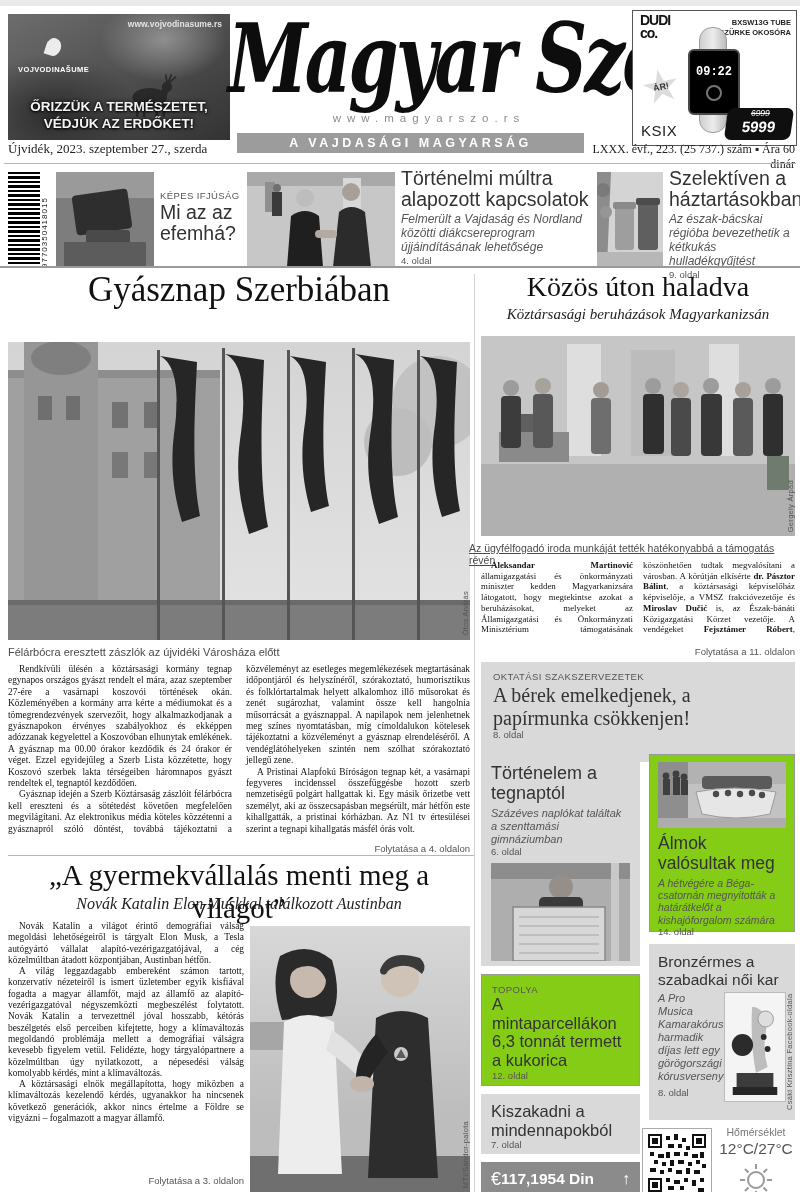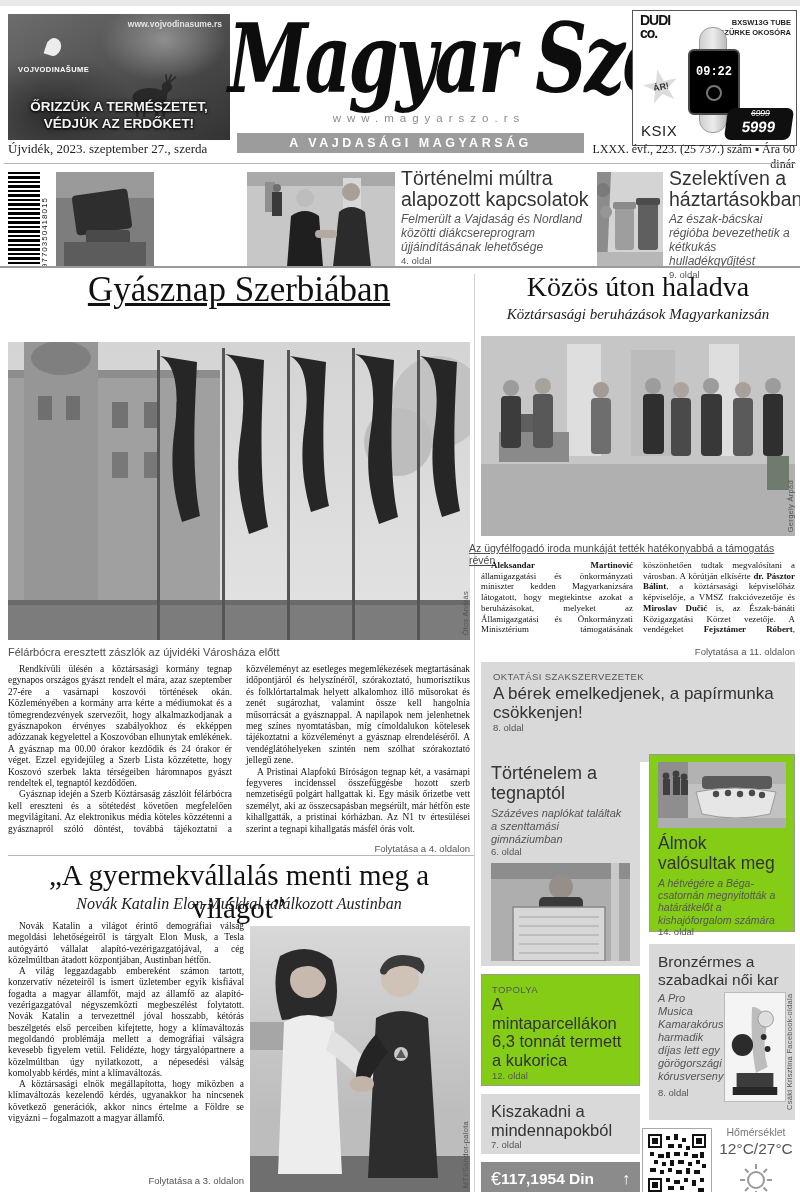--- a/index.html
+++ b/index.html
@@ -105,21 +105,21 @@
   #sec-photo{left:481px;top:330px;width:314px;height:200px;}
   #sec-caption{left:469px;top:536px;width:314px;font-size:10.5px;text-decoration:underline;}
   #sec-body{left:481px;top:554px;width:314px;height:84px;overflow:hidden;column-count:2;column-gap:10px;
     font-size:8.9px;line-height:10.7px;text-align:justify;color:#141414;}
   #sec-body p{margin:0;text-indent:10px;}
   #sec-cont{left:481px;top:640px;width:314px;}
   
   .graybox{background:#d9d9d9;}
   .whitebox{background:#84cc16;border:1px solid #999;}
   #edu-box{left:481px;top:656px;width:314px;height:100px;padding:9px 12px;box-sizing:border-box;}
-  #edu-box .boxtitle{font-size:17px;margin-top:2px;}
+  #edu-box .boxtitle{font-size:20px;margin-top:2px;font-family:Liberation Serif, serif;}
   #hist-box{left:481px;top:748px;width:159px;height:212px;padding:9px 10px;box-sizing:border-box;}
   #hist-box .boxtitle{font-size:18px;}
   #hist-photo{width:139px;height:98px;margin-top:6px;}
   #topolya-box{left:481px;top:968px;width:159px;height:112px;padding:9px 10px;box-sizing:border-box;}
   #escape-box{left:481px;top:1088px;width:159px;height:60px;padding:8px 10px;box-sizing:border-box;}
   #euro-bar{left:481px;top:1156px;width:159px;height:34px;background:#8b8b8b;color:#fff;
     display:flex;align-items:center;padding:0 10px;box-sizing:border-box;}
   #euro-bar .sym{font-size:18px;}
   #euro-bar .val{font-size:15.5px;font-weight:bold;flex:1;text-align:left;}
   #euro-bar .arr{font-size:16px;}
@@ -206,20 +206,24 @@
 
   <div id="t1-photo" class="abs photo tphoto">
     <svg viewBox="0 0 98 95" preserveAspectRatio="none">
       <rect width="98" height="95" fill="#7d7d7d"></rect>
       <rect x="0" y="0" width="98" height="26" fill="#9a9a9a"></rect>
       <rect x="18" y="20" width="56" height="40" rx="4" fill="#2e2e2e" transform="rotate(-8 46 40)"></rect>
       <rect x="30" y="58" width="44" height="22" rx="3" fill="#4a4a4a"></rect>
       <rect x="8" y="70" width="82" height="25" fill="#5c5c5c"></rect>
     </svg>
   </div>
+  <div id="t1-text" class="abs">
+    <div class="kicker">KÉPES IFJÚSÁG</div>
+    <div class="ttitle">Mi az az efemhá?</div>
+  </div>
 
   <div id="t2-photo" class="abs photo tphoto">
     <svg viewBox="0 0 148 95" preserveAspectRatio="none">
       <rect width="148" height="95" fill="#c7c7c7"></rect>
       <rect x="0" y="0" width="148" height="14" fill="#a9a9a9"></rect>
       <rect x="96" y="6" width="18" height="89" fill="#d8d8d8"></rect>
       <rect x="18" y="10" width="10" height="30" fill="#8f8f8f"></rect>
       <circle cx="30" cy="16" r="4" fill="#6f6f6f"></circle>
         <rect x="25" y="20" width="10" height="24" fill="#3a3a3a"></rect>
       <circle cx="58" cy="26" r="9" fill="#bdbdbd"></circle>
@@ -250,21 +254,21 @@
   </div>
   <div id="t3-text" class="abs">
     <div class="ttitle">Szelektíven a háztartásokban</div>
     <div class="tsub">Az észak-bácskai régióba bevezethetik a kétkukás hulladékgyűjtést</div>
     <div class="pageref">9. oldal</div>
   </div>
 
   <div id="teaser-rule" class="abs"></div>
   <div id="vrule" class="abs"></div>
 
-  <h1 id="lead-head" class="abs serif" style="margin:0;font-weight:normal;text-decoration:underline;">Gyásznap Szerbiában</h1>
+  <h1 id="lead-head" class="abs serif" style="margin:0;font-weight:normal;">Gyásznap Szerbiában</h1>
 
   <div id="lead-photo" class="abs photo">
     <svg viewBox="0 0 462 298" preserveAspectRatio="none">
       <defs>
           <linearGradient id="sky" x1="0" y1="0" x2="0" y2="1">
         <stop offset="0" stop-color="#d4d4d4"></stop>
             <stop offset="1" stop-color="#e3e3e3"></stop>
       </linearGradient>
         </defs>
       <rect width="462" height="298" fill="url(#sky)"></rect>

